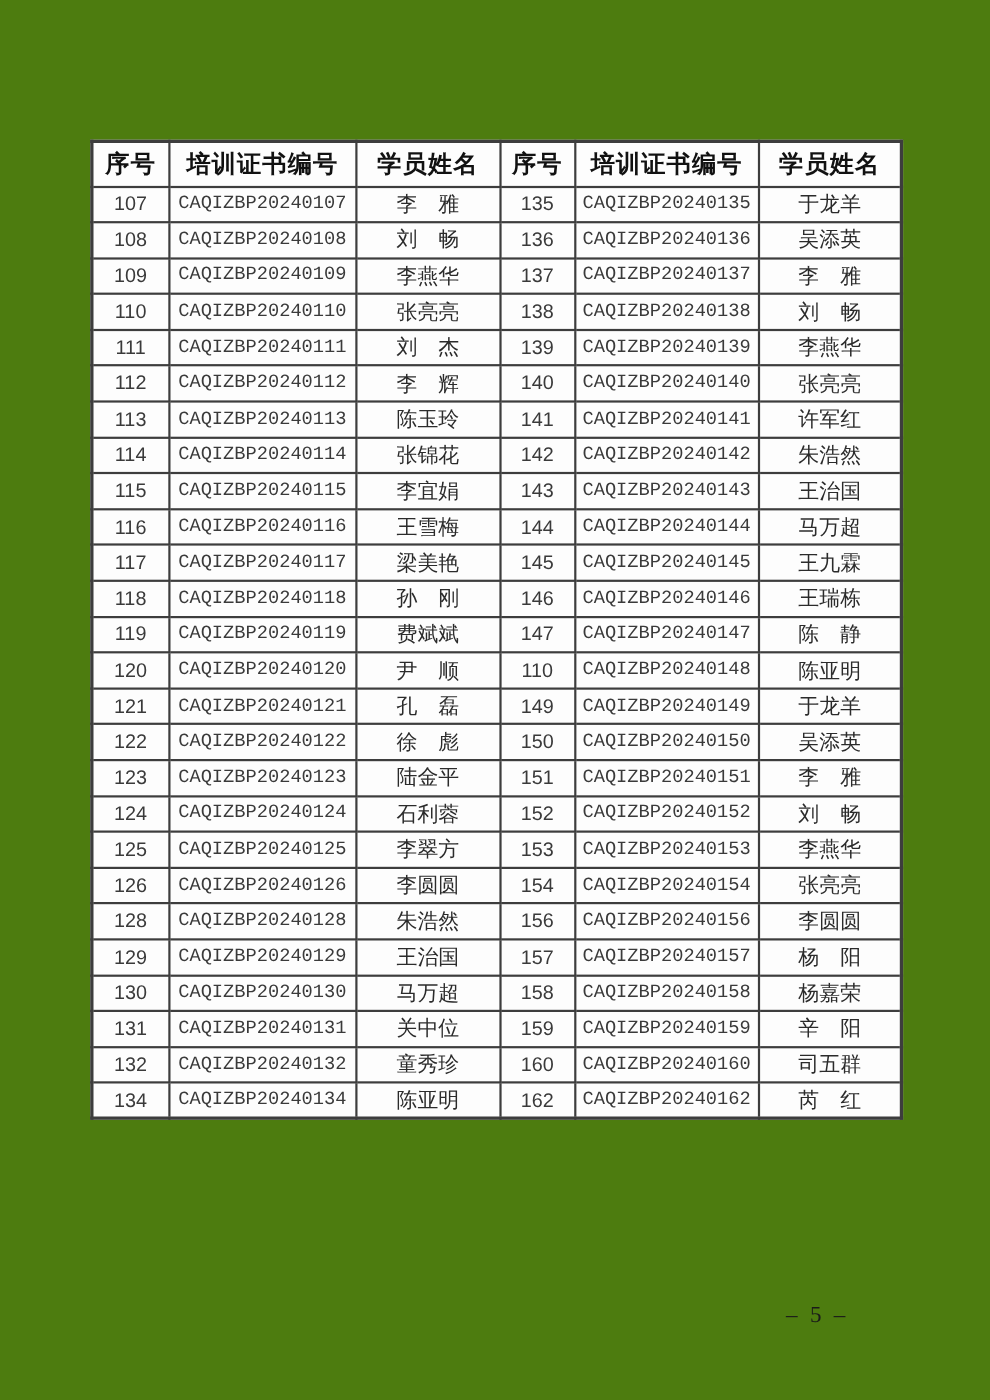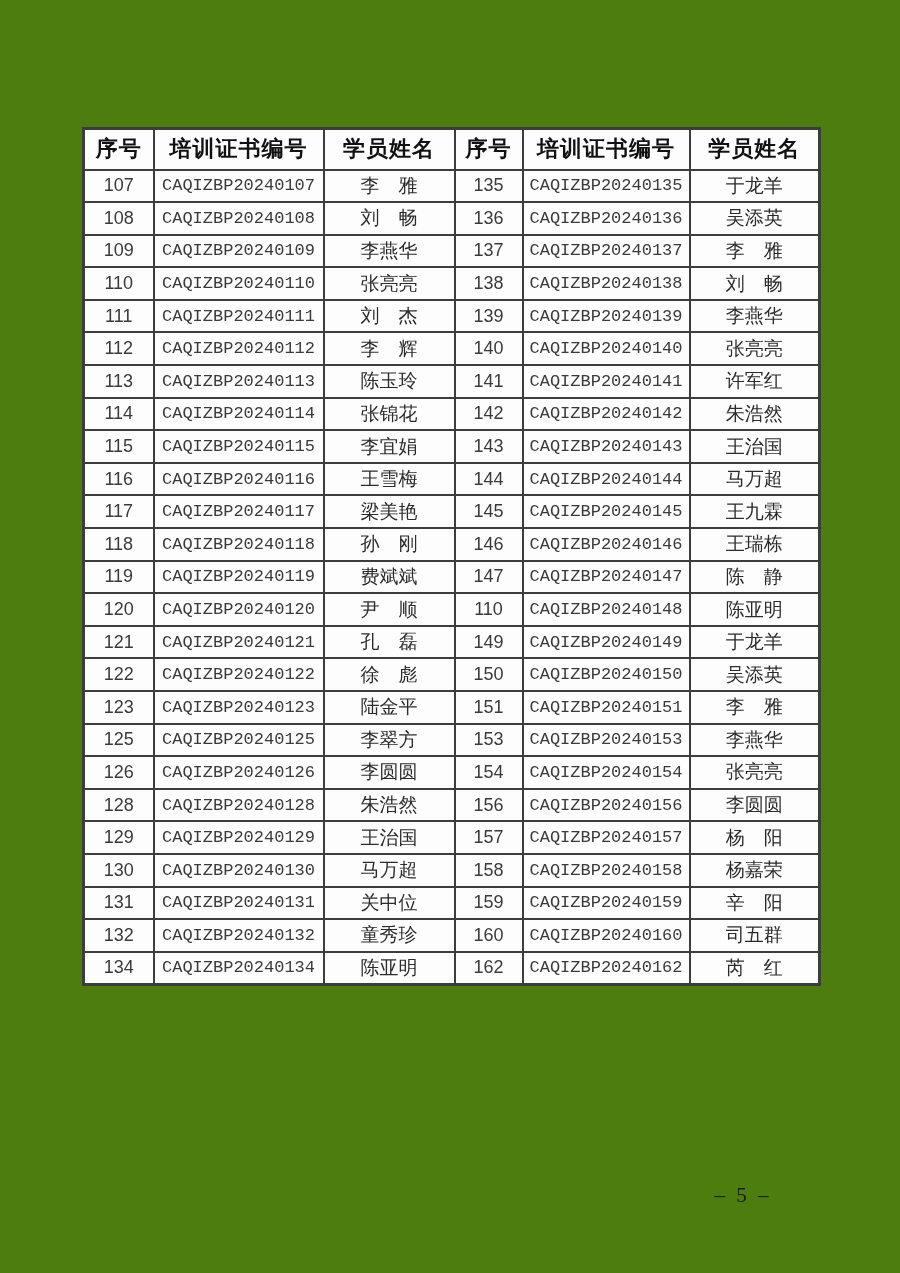--- a/index.html
+++ b/index.html
@@ -228,20 +228,28 @@
         </tr>
         <tr>
           <td class="serial-cell">123</td>
           <td class="certificate-cell">CAQIZBP20240123</td>
           <td class="name-cell">陆金平</td>
           <td class="serial-cell">151</td>
           <td class="certificate-cell">CAQIZBP20240151</td>
           <td class="name-cell">李　雅</td>
         </tr>
         <tr>
+          <td class="serial-cell">124</td>
+          <td class="certificate-cell">CAQIZBP20240124</td>
+          <td class="name-cell">石利蓉</td>
+          <td class="serial-cell">152</td>
+          <td class="certificate-cell">CAQIZBP20240152</td>
+          <td class="name-cell">刘　畅</td>
+        </tr>
+        <tr>
           <td class="serial-cell">125</td>
           <td class="certificate-cell">CAQIZBP20240125</td>
           <td class="name-cell">李翠方</td>
           <td class="serial-cell">153</td>
           <td class="certificate-cell">CAQIZBP20240153</td>
           <td class="name-cell">李燕华</td>
         </tr>
         <tr>
           <td class="serial-cell">126</td>
           <td class="certificate-cell">CAQIZBP20240126</td>

